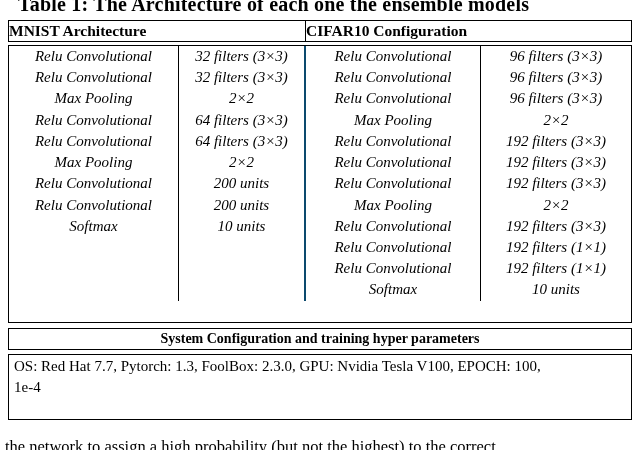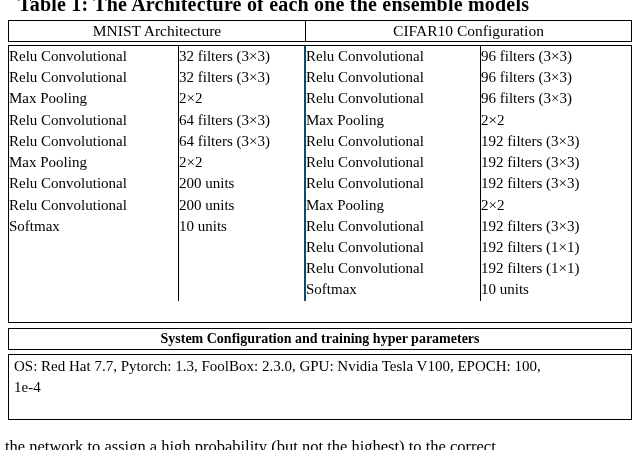--- a/index.html
+++ b/index.html
@@ -19,31 +19,31 @@
     font-size:20px; font-weight:bold; white-space:nowrap;
     margin-top:-7px; letter-spacing:0.2px;
   }
   .box {
     position:absolute; left:8px; width:624px;
     border:1px solid #000;
     background:#fff;
   }
   .header-box { top:20px; height:22px; display:flex; }
   .hcell {
-    text-align:center; font-weight:normal; font-size:15.5px;
+    font-weight:bold; font-size:15.5px;
     line-height:19px; overflow:hidden;
   }
   .hcell.left { width:297px; border-right:1px solid #000; }
   .hcell.right { flex:1; }
 
   .body-box { top:45px; height:278px; }
   .brow { display:flex; height:21.23px; }
   .bcell {
-    font-size:15px; line-height:21.23px; text-align:left;
-    white-space:nowrap; overflow:hidden;
+    font-size:15px; line-height:21.23px; text-align:center;
+    white-space:nowrap; overflow:hidden;font-style:italic;
   }
   .bcell.c0 { width:170px; border-right:1px solid #000; }
   .bcell.c1 { width:127px; border-right:2px solid #0c4a6e; }
   .bcell.c2 { width:175px; border-right:1px solid #000; }
   .bcell.c3 { flex:1; }
 
   .config-header-box {
     top:328px; height:22px; text-align:center;
     font-weight:bold; font-size:14px; line-height:19px;
   }

